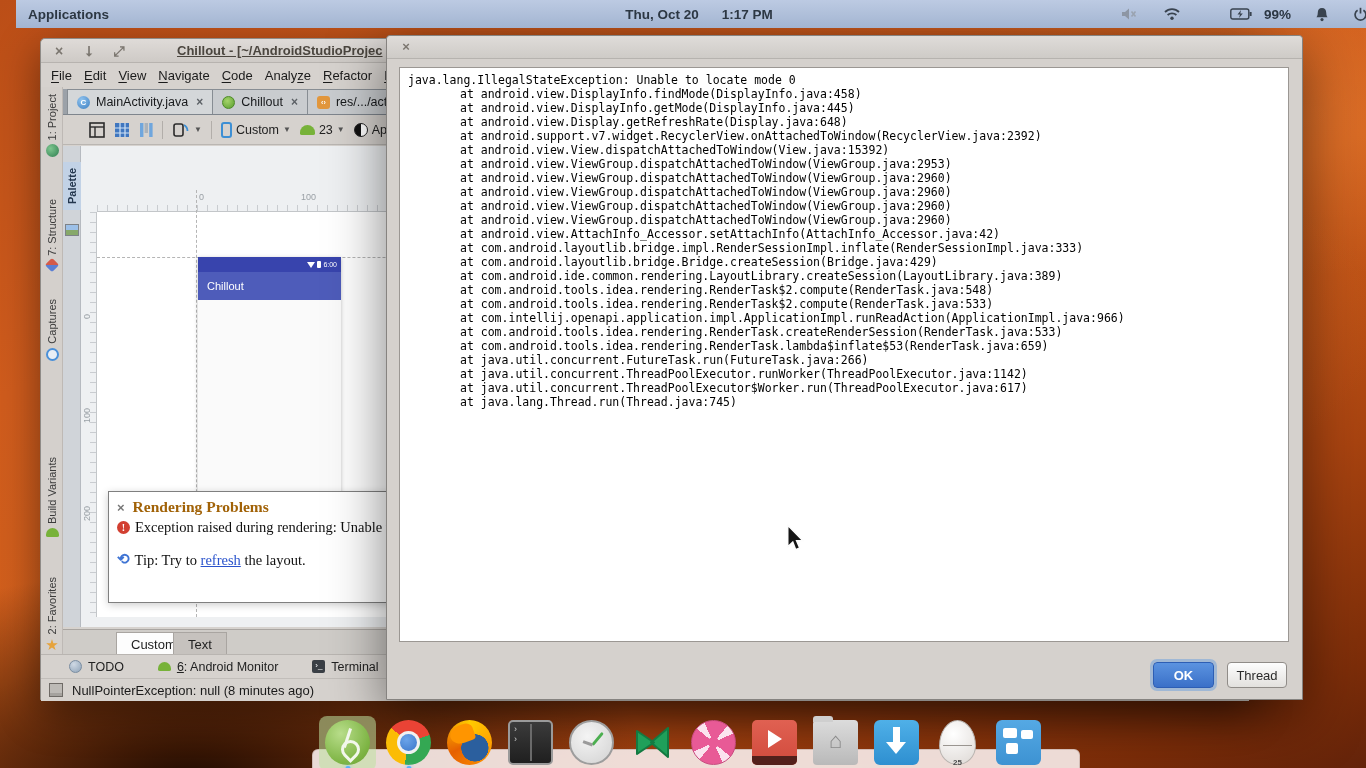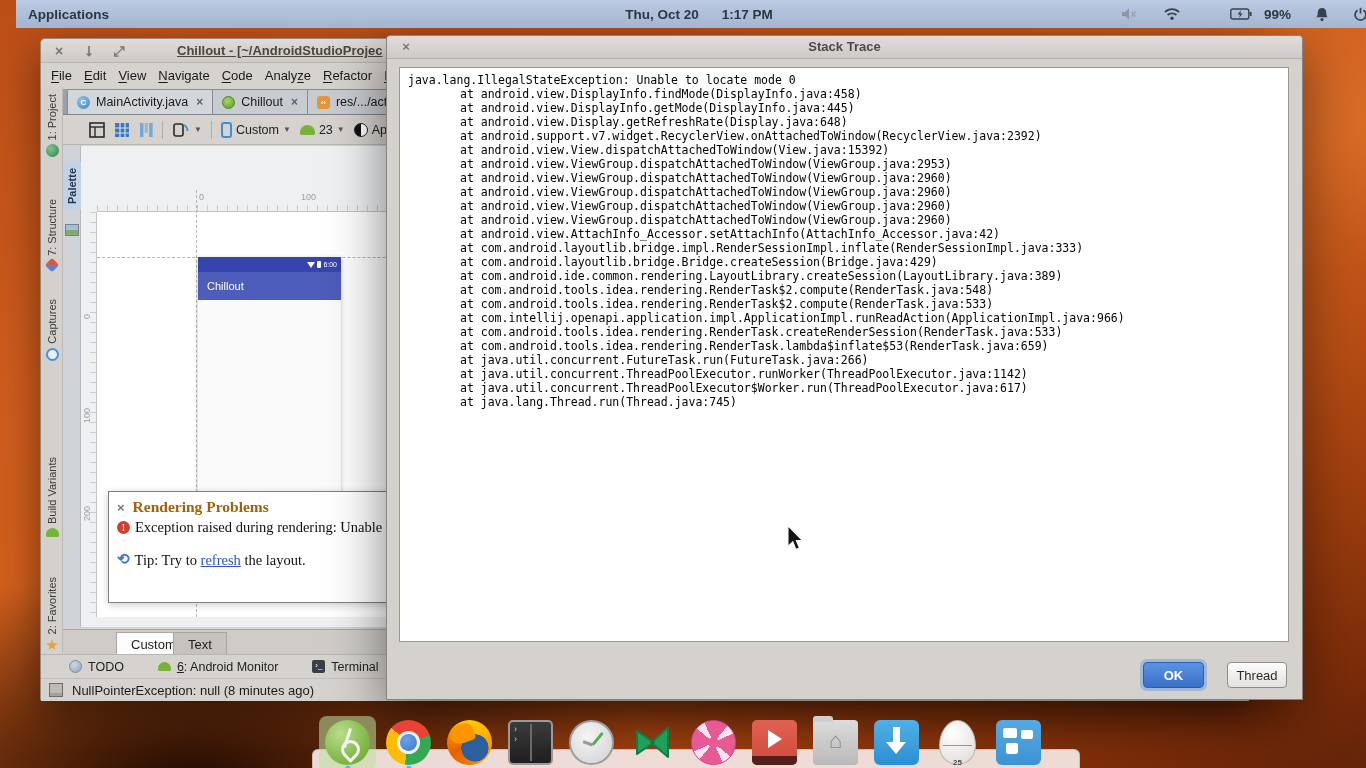--- a/index.html
+++ b/index.html
@@ -108,21 +108,21 @@
   .as-statusbar { position:absolute; left:0; right:0; top:639px; height:23px; background:#d6d2ce; border-top:1px solid #c2beba; display:flex; align-items:center; gap:9px; padding-left:8px; font-size:13px; color:#1a1a1a; }
   .sb-square { width:14px; height:14px; background:#bdbab6; border:1px solid #6e6a66; box-shadow:inset 0 -3px 0 #a5a29e; }
   
   #dialog { position:absolute; left:386px; top:35px; width:917px; height:665px; z-index:20;
     background:#d5d1cd; border:1px solid #868380; border-radius:4px 4px 0 0; box-shadow:0 16px 55px rgba(0,0,0,.5); }
   .dlg-titlebar { position:relative; height:23px; background:linear-gradient(#dfdcd9,#cecbc7); border-bottom:1px solid #b6b3af; border-radius:4px 4px 0 0; }
   .dlg-close { position:absolute; left:10px; top:2px; width:18px; height:18px; text-align:center; line-height:18px; color:#7b766f; font-size:13px; font-weight:700; }
   .dlg-title { position:absolute; left:0; right:0; top:3px; text-align:center; font-size:13px; font-weight:700; color:#4f4a45; }
   .trace-box { position:absolute; left:12px; right:13px; top:31px; height:575px; background:#fff; border:1px solid #9b9793; overflow:hidden; padding:5px 8px; font-family:"DejaVu Sans Mono", monospace; font-size:11.5px; line-height:14px; color:#000; white-space:pre; }
   .tline.frame { padding-left:52px; }
-  .dlg-buttons { position:absolute; right:15px; bottom:11px; display:flex; gap:23px; }
+  .dlg-buttons { position:absolute; right:15px; bottom:11px; display:flex; gap:13px; }
   .btn { height:26px; border-radius:4px; font-size:13px; display:flex; align-items:center; justify-content:center; }
   .btn-ok { width:61px; background:linear-gradient(#5b93e0,#3a70c8); border:1px solid #2d5eb4; color:#fff; font-weight:700; box-shadow:0 0 0 3px rgba(96,154,224,.45); }
   .btn-cancel { width:60px; background:linear-gradient(#fdfdfd,#e3e1de); border:1px solid #908c88; color:#2b2b2b; }
   
   #dock-shelf { position:absolute; left:312px; bottom:0; width:768px; height:19px; z-index:30;
     background:rgba(245,232,230,.93); border:1px solid rgba(130,95,85,.25); border-bottom:none; border-radius:6px 6px 0 0; }
   #dock { position:absolute; left:50%; transform:translateX(-50%); bottom:3px; display:flex; align-items:flex-end; gap:16px; z-index:31; }
   .dock-item { position:relative; width:45px; height:45px; }
   .dock-item .active-bg { position:absolute; inset:-4px -6px -6px -6px; background:rgba(190,225,160,.55); border-radius:8px; }
   .run-dot { position:absolute; left:50%; transform:translateX(-50%); bottom:-5px; width:5px; height:4px; border-radius:50%; background:#57b0ff; box-shadow:0 0 4px #7cc4ff; }
@@ -395,21 +395,20 @@
 
     <div class="as-statusbar">
       <span class="sb-square"></span>
       <span>NullPointerException: null (8 minutes ago)</span>
     </div>
   </div>
 
   <div id="dialog">
     <div class="dlg-titlebar">
       <span class="dlg-close">×</span>
-      <span class="dlg-title">Stack Trace</span>
     </div>
     <div class="trace-box" id="trace"><div class="tline">java.lang.IllegalStateException: Unable to locate mode 0</div><div class="tline frame">at android.view.DisplayInfo.findMode(DisplayInfo.java:458)</div><div class="tline frame">at android.view.DisplayInfo.getMode(DisplayInfo.java:445)</div><div class="tline frame">at android.view.Display.getRefreshRate(Display.java:648)</div><div class="tline frame">at android.support.v7.widget.RecyclerView.onAttachedToWindow(RecyclerView.java:2392)</div><div class="tline frame">at android.view.View.dispatchAttachedToWindow(View.java:15392)</div><div class="tline frame">at android.view.ViewGroup.dispatchAttachedToWindow(ViewGroup.java:2953)</div><div class="tline frame">at android.view.ViewGroup.dispatchAttachedToWindow(ViewGroup.java:2960)</div><div class="tline frame">at android.view.ViewGroup.dispatchAttachedToWindow(ViewGroup.java:2960)</div><div class="tline frame">at android.view.ViewGroup.dispatchAttachedToWindow(ViewGroup.java:2960)</div><div class="tline frame">at android.view.ViewGroup.dispatchAttachedToWindow(ViewGroup.java:2960)</div><div class="tline frame">at android.view.AttachInfo_Accessor.setAttachInfo(AttachInfo_Accessor.java:42)</div><div class="tline frame">at com.android.layoutlib.bridge.impl.RenderSessionImpl.inflate(RenderSessionImpl.java:333)</div><div class="tline frame">at com.android.layoutlib.bridge.Bridge.createSession(Bridge.java:429)</div><div class="tline frame">at com.android.ide.common.rendering.LayoutLibrary.createSession(LayoutLibrary.java:389)</div><div class="tline frame">at com.android.tools.idea.rendering.RenderTask$2.compute(RenderTask.java:548)</div><div class="tline frame">at com.android.tools.idea.rendering.RenderTask$2.compute(RenderTask.java:533)</div><div class="tline frame">at com.intellij.openapi.application.impl.ApplicationImpl.runReadAction(ApplicationImpl.java:966)</div><div class="tline frame">at com.android.tools.idea.rendering.RenderTask.createRenderSession(RenderTask.java:533)</div><div class="tline frame">at com.android.tools.idea.rendering.RenderTask.lambda$inflate$53(RenderTask.java:659)</div><div class="tline frame">at java.util.concurrent.FutureTask.run(FutureTask.java:266)</div><div class="tline frame">at java.util.concurrent.ThreadPoolExecutor.runWorker(ThreadPoolExecutor.java:1142)</div><div class="tline frame">at java.util.concurrent.ThreadPoolExecutor$Worker.run(ThreadPoolExecutor.java:617)</div><div class="tline frame">at java.lang.Thread.run(Thread.java:745)</div></div>
     <div class="dlg-buttons">
       <div class="btn btn-ok">OK</div>
       <div class="btn btn-cancel">Thread</div>
     </div>
   </div>
 
   <div id="dock-shelf"></div>
   <div id="dock">

